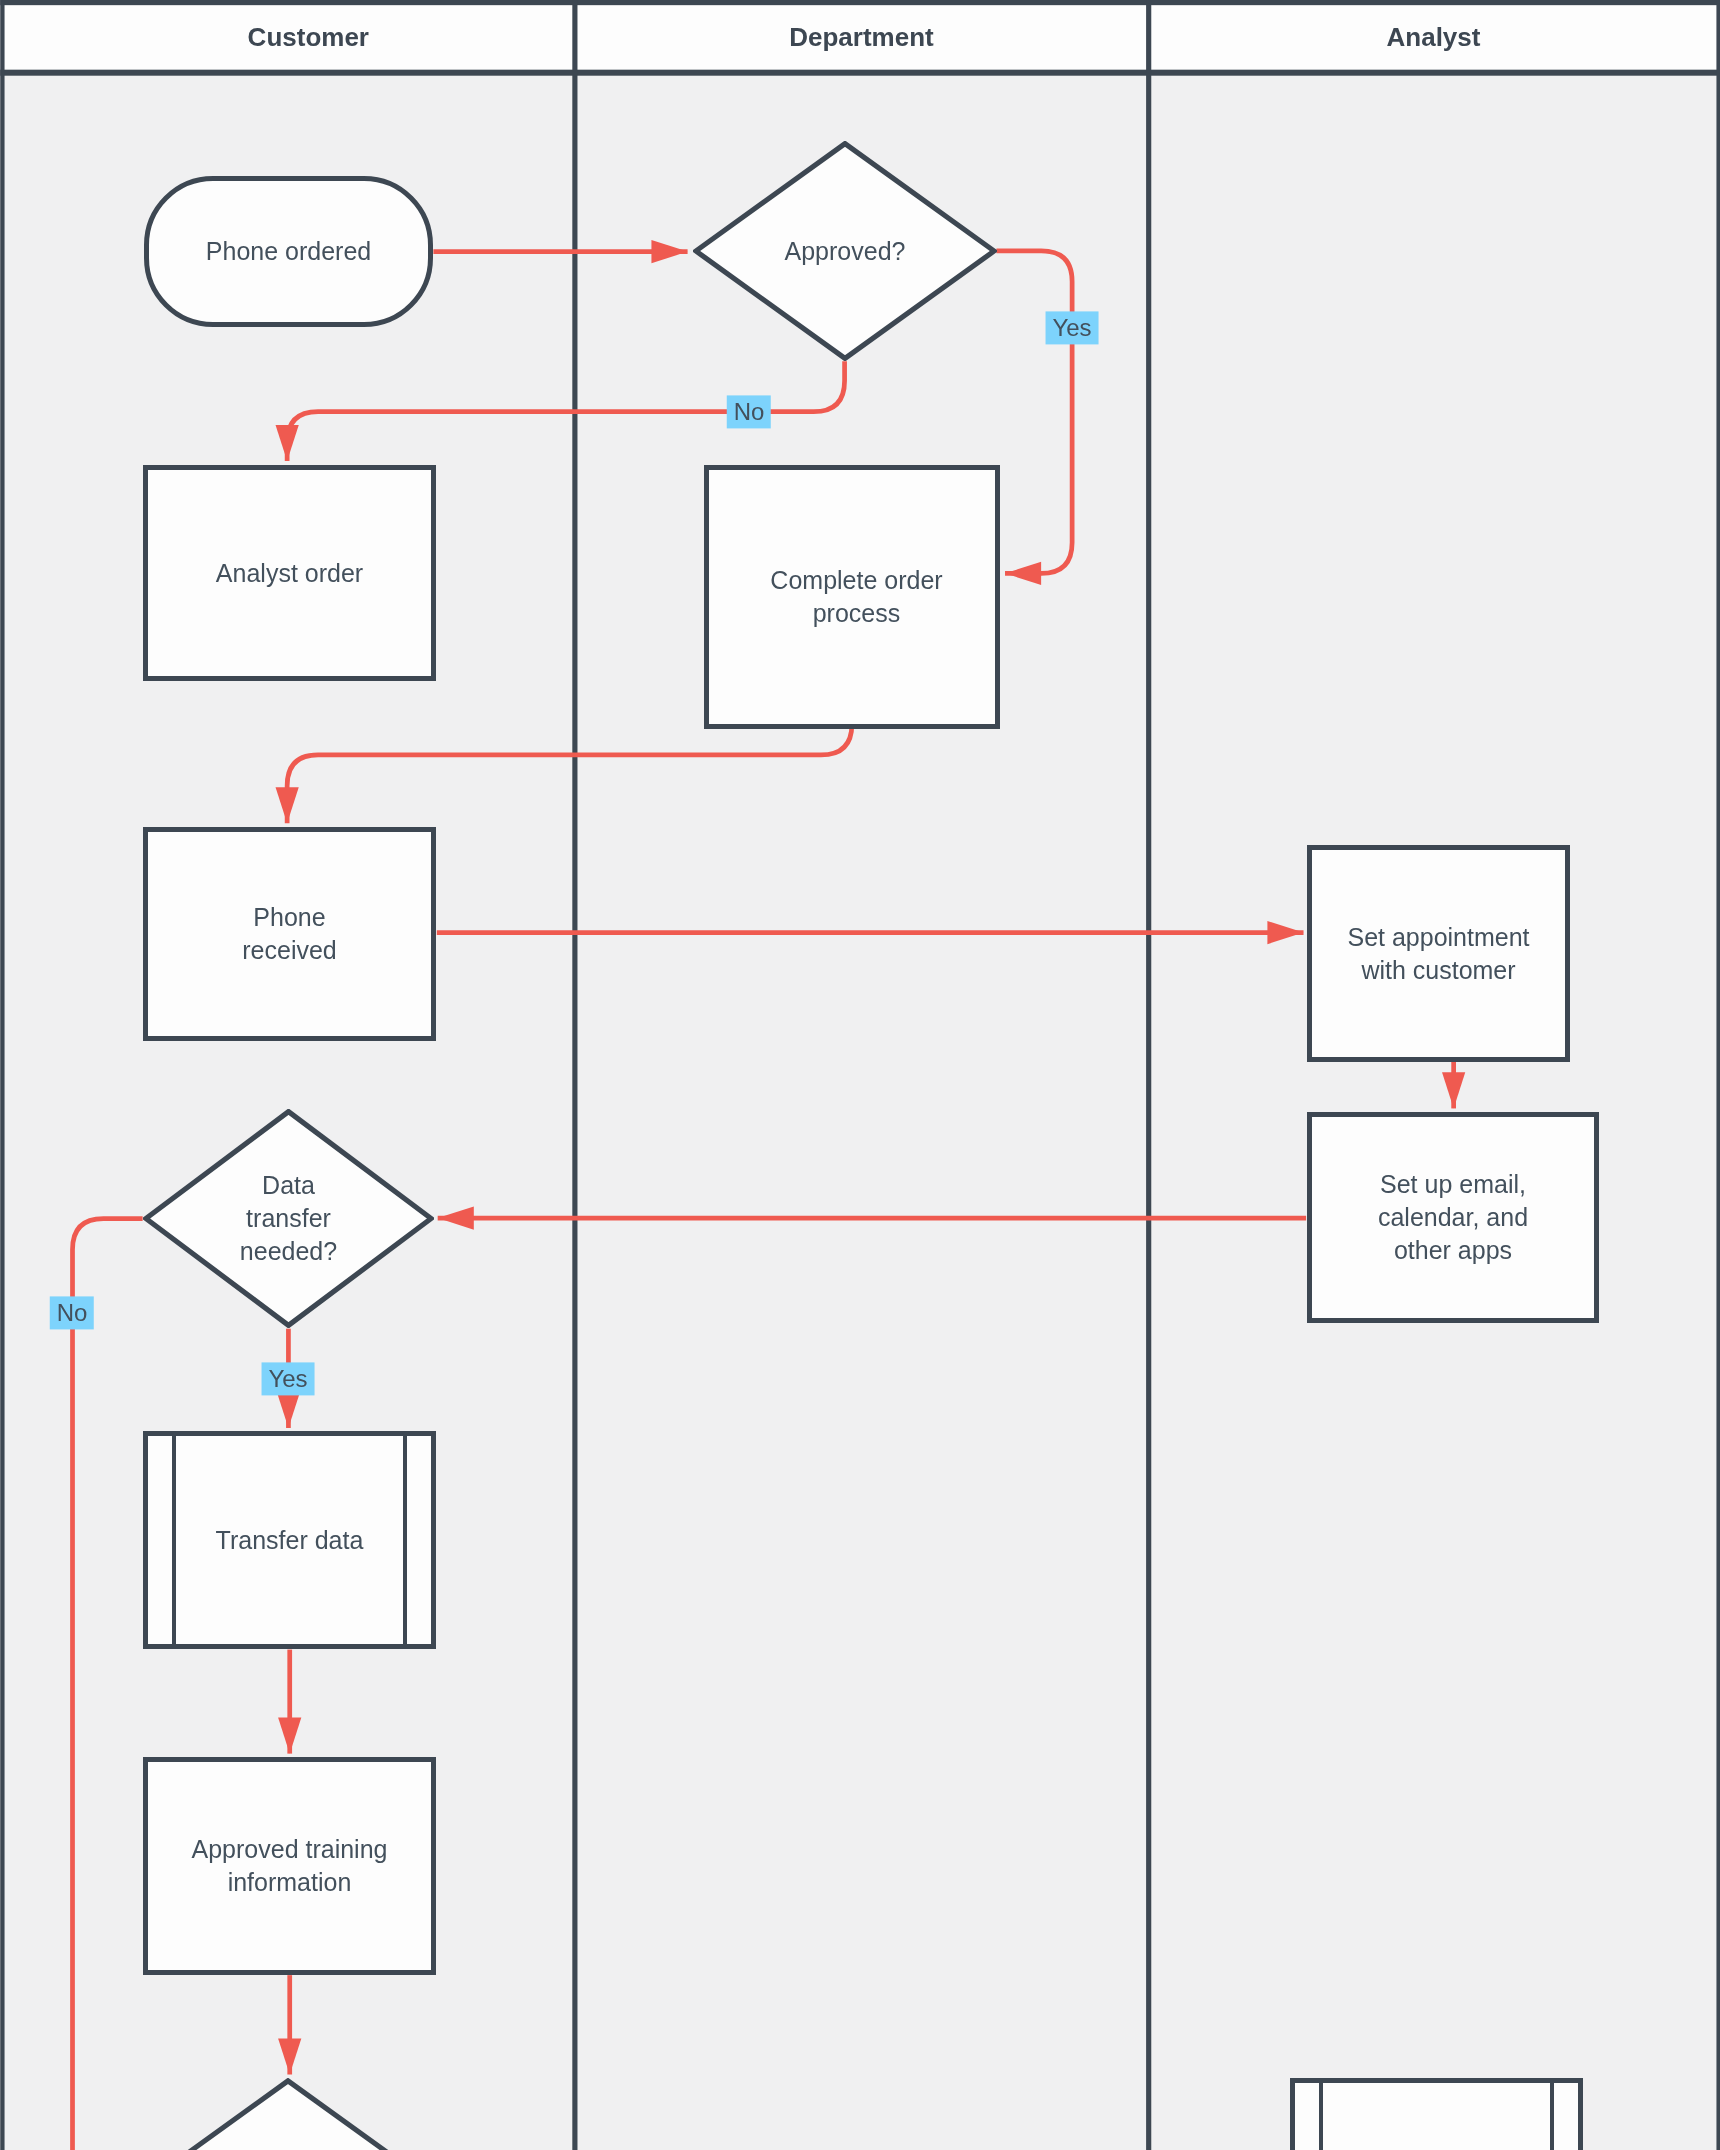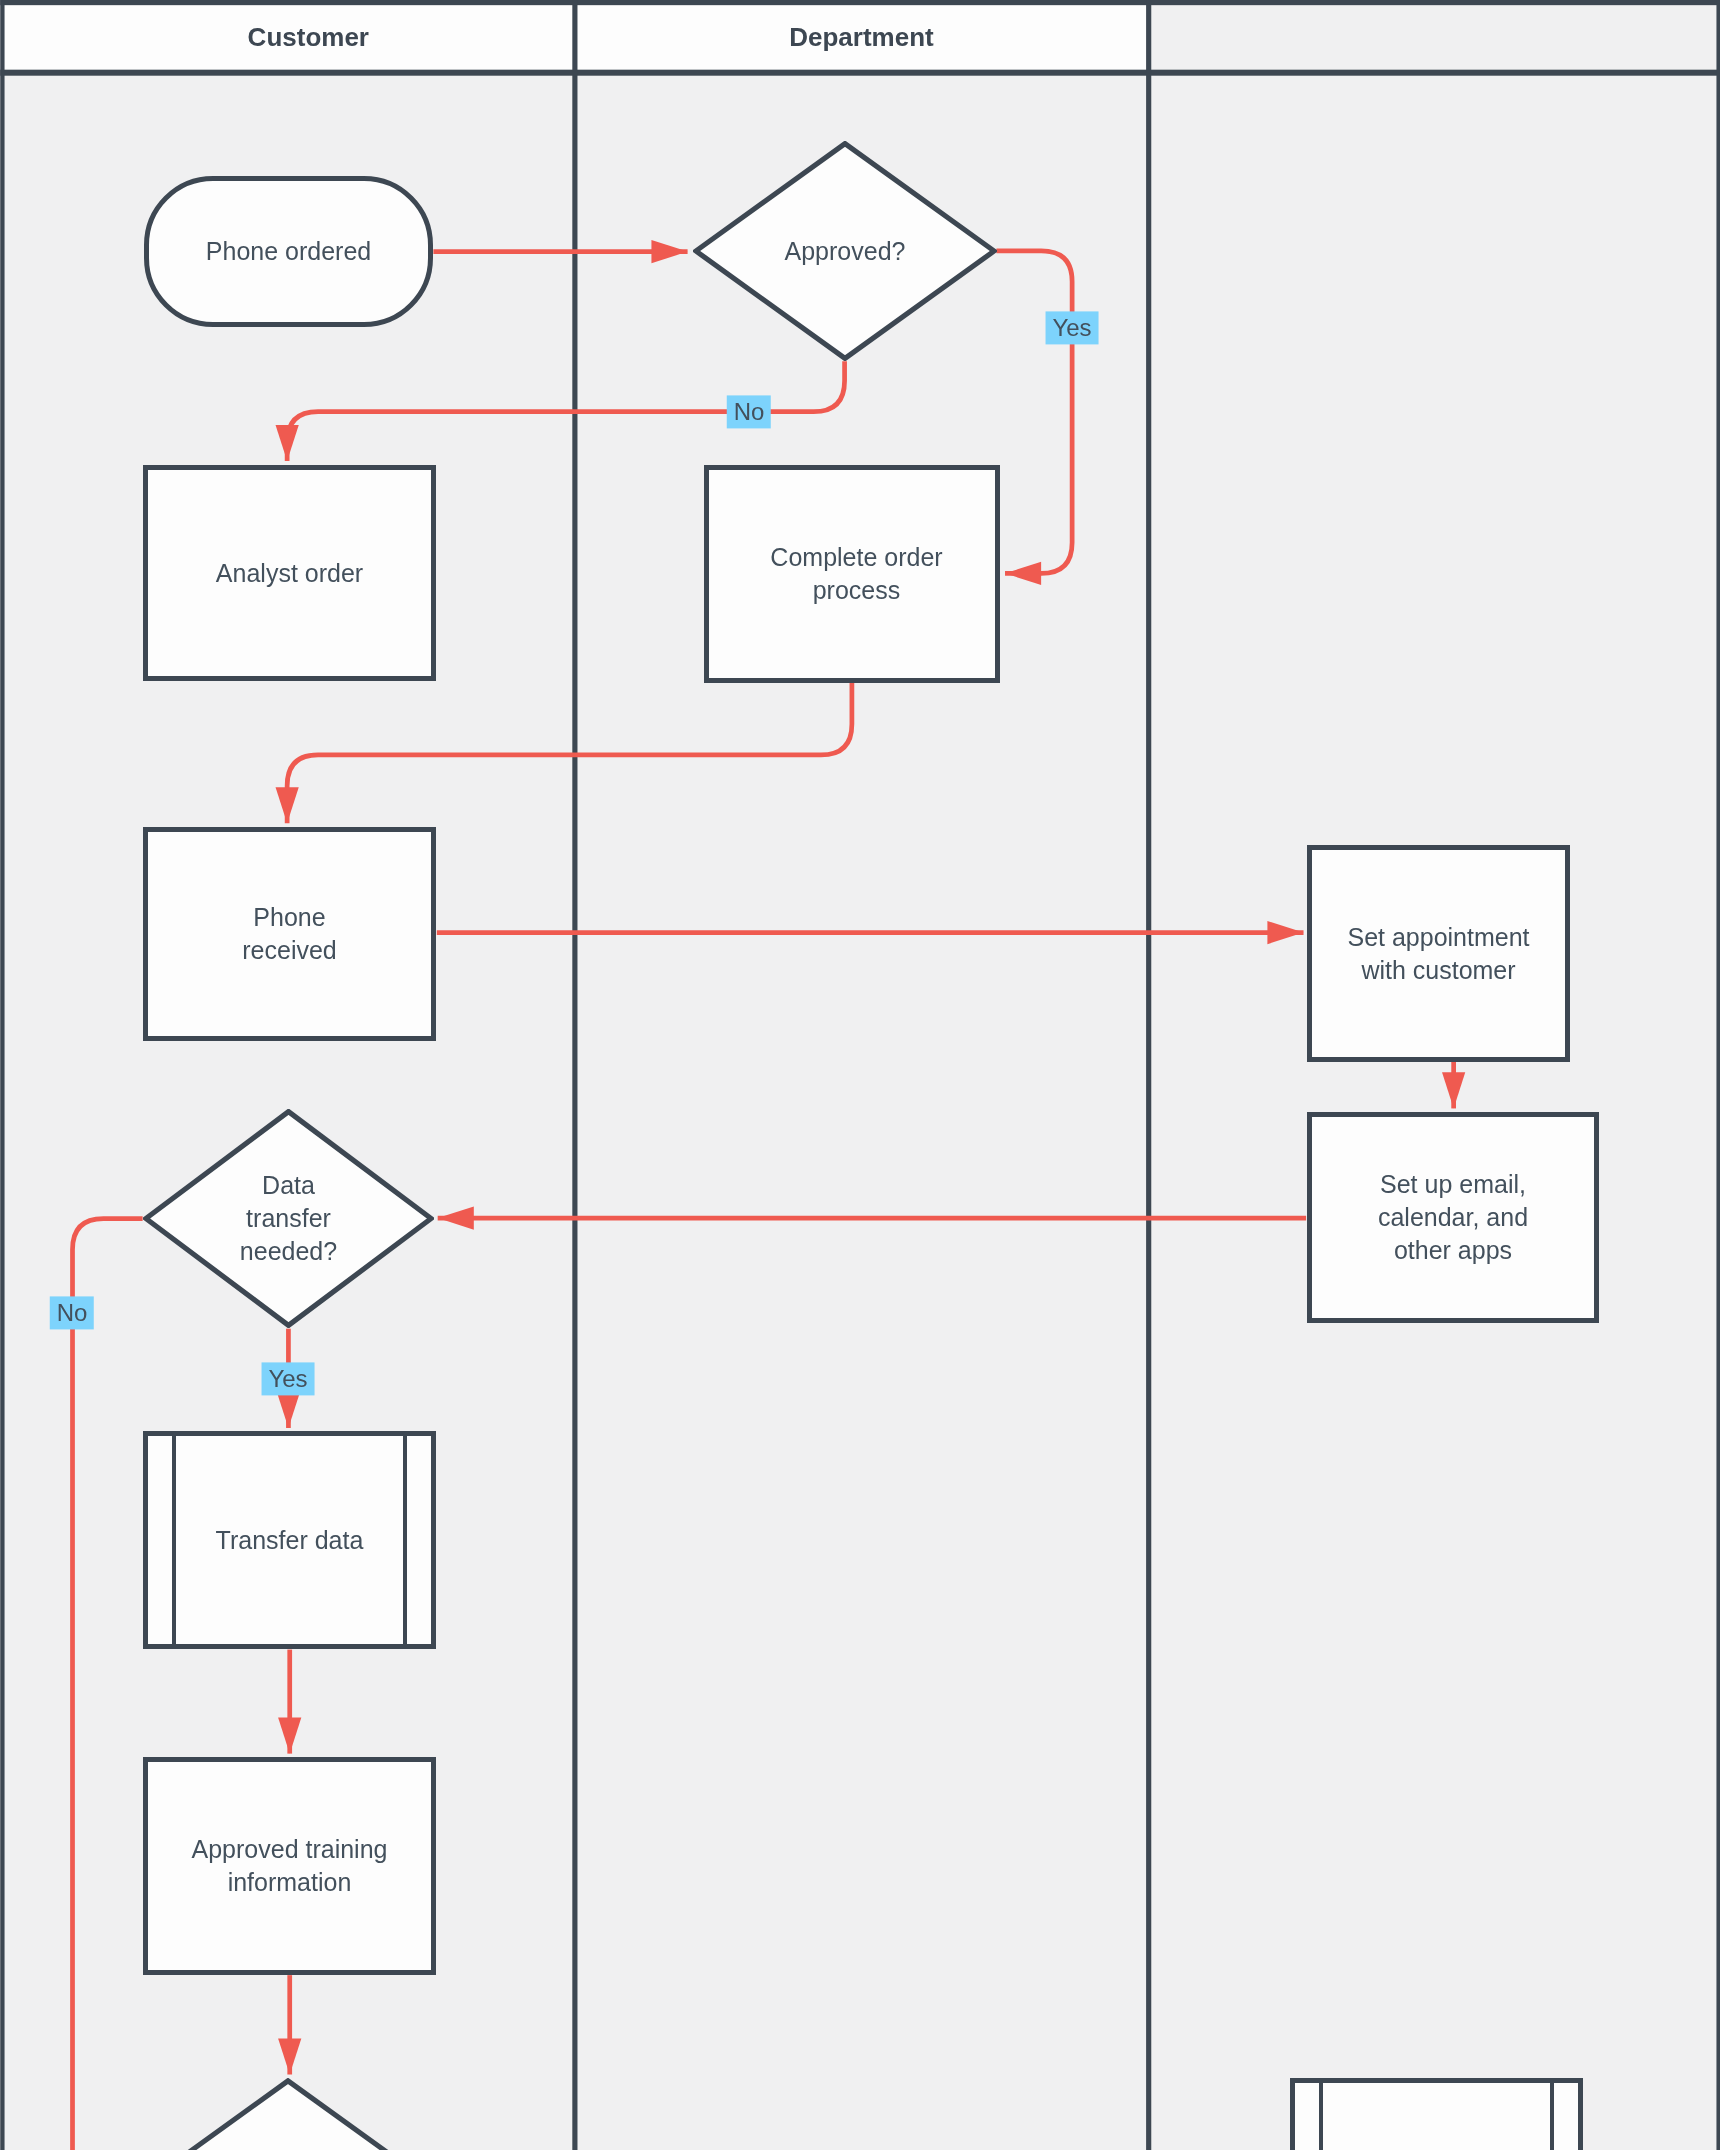--- a/index.html
+++ b/index.html
@@ -33,21 +33,21 @@
   .node.diamond svg{position:absolute; left:0; top:0; z-index:0;}
   .node.pre::before,.node.pre::after{
     content:""; position:absolute; top:0; bottom:0; width:4.3px; background:#3d4752;
   }
   .node.pre::before{left:24px;}
   .node.pre::after{right:24px;}
   
   #n-phone-ordered      {left:144px;  top:176px;  width:289px; height:151px;}
   #n-approved           {left:693px; top:141px;  width:304px; height:220px;}
   #n-cancel-order       {left:143px;  top:465px; width:293px; height:216px;}
-  #n-complete-order     {left:704px; top:465px; width:296px; height:218px;padding-left:9px;}
+  #n-complete-order     {left:704px; top:465px; width:296px; height:264px;padding-left:9px;}
   #n-phone-received     {left:143px;  top:827px; width:293px; height:214px;}
   #n-set-appointment    {left:1307px; top:845px; width:263px; height:217px;}
   #n-set-up-email       {left:1307px; top:1112px; width:292px; height:211px;}
   #n-data-transfer      {left:143px;  top:1109px; width:291px; height:219px;}
   #n-transfer-data      {left:143px;  top:1431px; width:293px; height:218px;}
   #n-receive-training   {left:143px;  top:1757px; width:293px; height:218px;}
   #n-customer-satisfied {left:142px;  top:2078px; width:292px; height:213px;}
   #n-troubleshoot       {left:1290px; top:2078px; width:293px; height:216px;}
   
   .edge-label{
@@ -59,20 +59,21 @@
   #el-data-transfer-yes  {left:288px;  top:1379px;}
   #el-data-transfer-no   {left:72px;  top:1313px;}
 </style>
 </head>
 <body>
 
 <div id="canvas">
 
   <div class="lane-header" id="lh-customer">Customer</div>
   <div class="lane-header" id="lh-department">Department</div>
+  <div class="lane-header" id="lh-analyst">Analyst</div>
 
   <svg id="wires" width="1721" height="2724" viewBox="0 0 4000 6333">
     <defs>
       <marker id="arrow" markerUnits="userSpaceOnUse" markerWidth="92" markerHeight="62" refX="86" refY="31" orient="auto">
         <path d="M2,4 L86,31 L2,58 Z" fill="#ef5a50"></path>
       </marker>
     </defs>
 
     <g fill="#3d4752">
       <rect x="0" y="0" width="4000" height="12"></rect>

